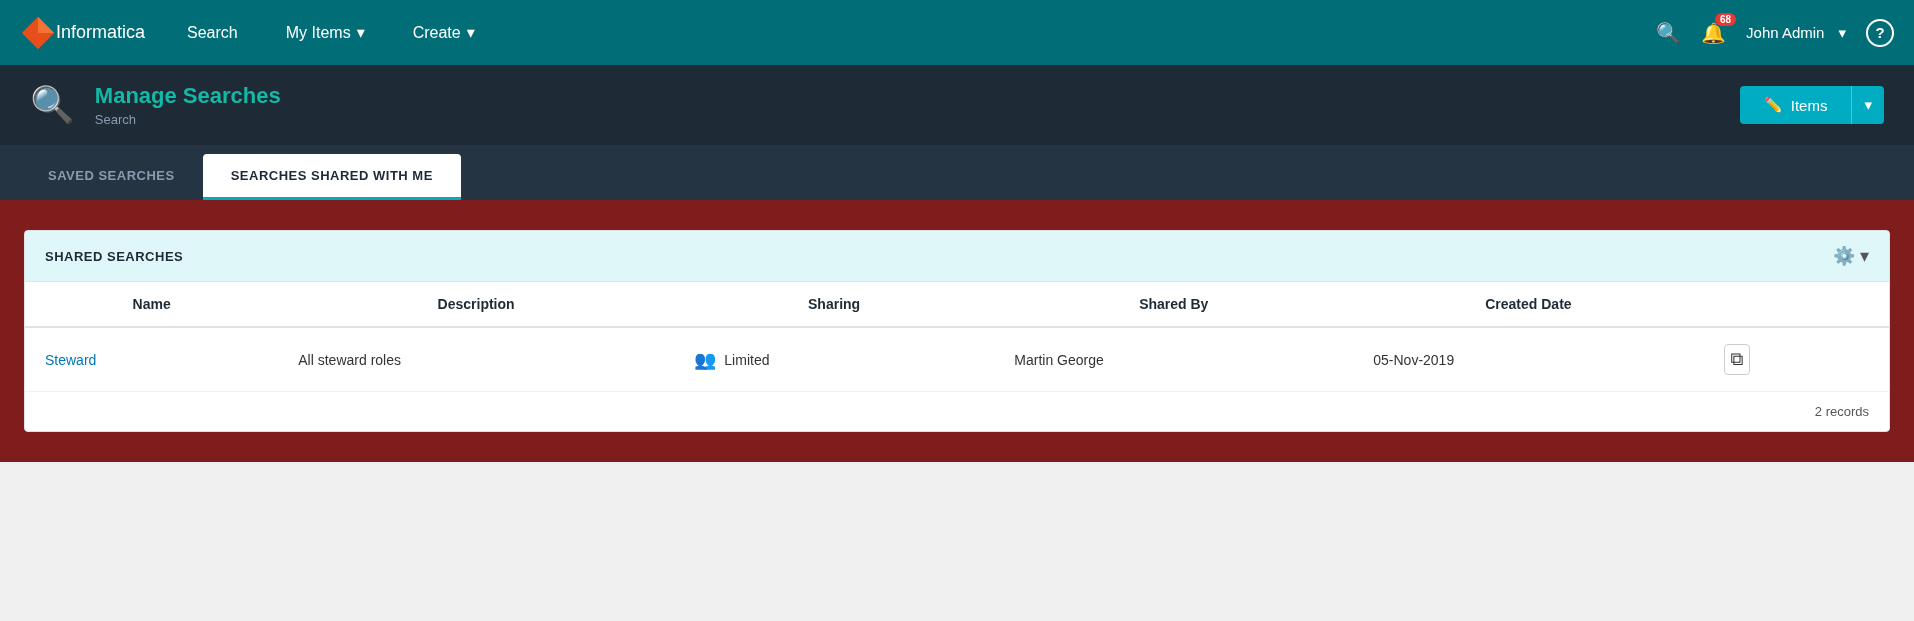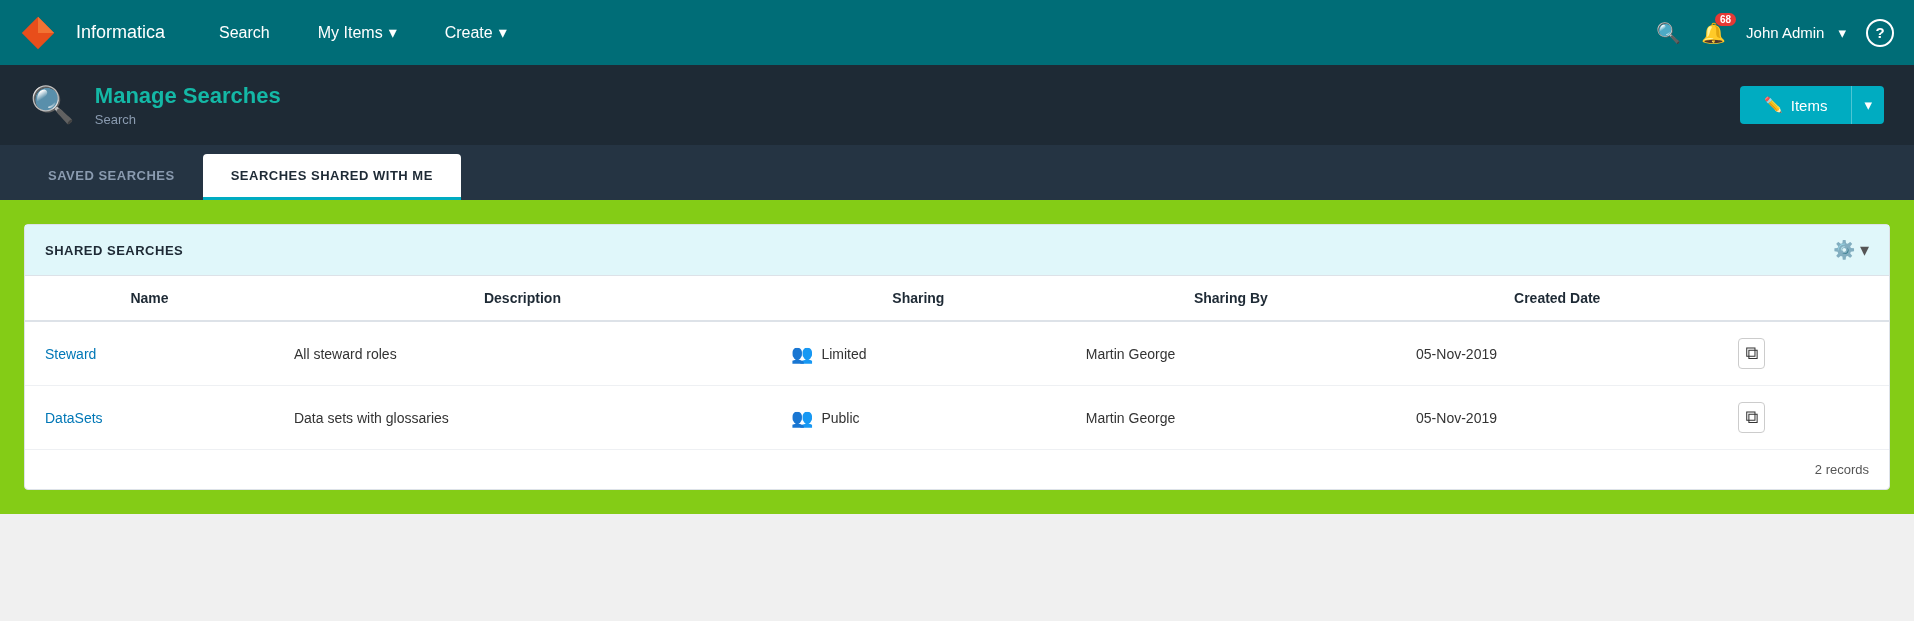--- a/index.html
+++ b/index.html
@@ -10,22 +10,22 @@
       background: #006d77;
       height: 65px;
       display: flex;
       align-items: center;
       padding: 0 20px;
       gap: 0;
     }
     .nav-logo {
       display: flex;
       align-items: center;
-      gap: 20px;
-      margin-right: 30px;
+      gap: 0;
+      margin-right: 18px;
     }
     .logo-diamond {
       width: 36px;
       height: 36px;
     }
     .logo-text {
       color: #fff;
       font-size: 18px;
       font-weight: 500;
     }
@@ -171,22 +171,22 @@
     }
     .tab.active {
       background: #fff;
       color: #1e2a35;
       border-bottom: 3px solid #00acc1;
       border-radius: 4px 4px 0 0;
     }
 
     
     .main-content {
-      background: #84cc16;
-      padding: 24px 24px;
+      background: #7f1d1d;
+      padding: 30px 24px;
     }
 
     
     .table-card {
       background: #fff;
       border: 1px solid #dde2e8;
       border-radius: 4px;
     }
     .table-card-header {
       background: #e0f7fa;
@@ -349,21 +349,21 @@
         <span>▾</span>
       </div>
     </div>
 
     <table class="data-table">
       <thead>
         <tr>
           <th>Name</th>
           <th>Description</th>
           <th>Sharing</th>
-          <th>Sharing By</th>
+          <th>Shared By</th>
           <th>Created Date</th>
           <th></th>
         </tr>
       </thead>
       <tbody id="table-body">
       <tr>
       <td>
         <a class="link-cell">Steward</a>
       </td>
       <td>All steward roles</td>
@@ -374,39 +374,20 @@
         </div>
       </td>
       <td>Martin George</td>
       <td>05-Nov-2019</td>
       <td>
         <button class="copy-btn" title="Copy">
           <span>⧉</span>
         </button>
       </td>
     </tr>
-          <tr>
-      <td>
-        <a class="link-cell">DataSets</a>
-      </td>
-      <td>Data sets with glossaries</td>
-      <td>
-        <div class="sharing-cell">
-          <span class="sharing-icon">👥</span>
-          <span>Public</span>
-        </div>
-      </td>
-      <td>Martin George</td>
-      <td>05-Nov-2019</td>
-      <td>
-        <button class="copy-btn" title="Copy">
-          <span>⧉</span>
-        </button>
-      </td>
-    </tr>
         </tbody>
     </table>
 
     <div class="table-footer">
       <span>2 records</span>
     </div>
   </div>
 </div>
 
 </body></html>

